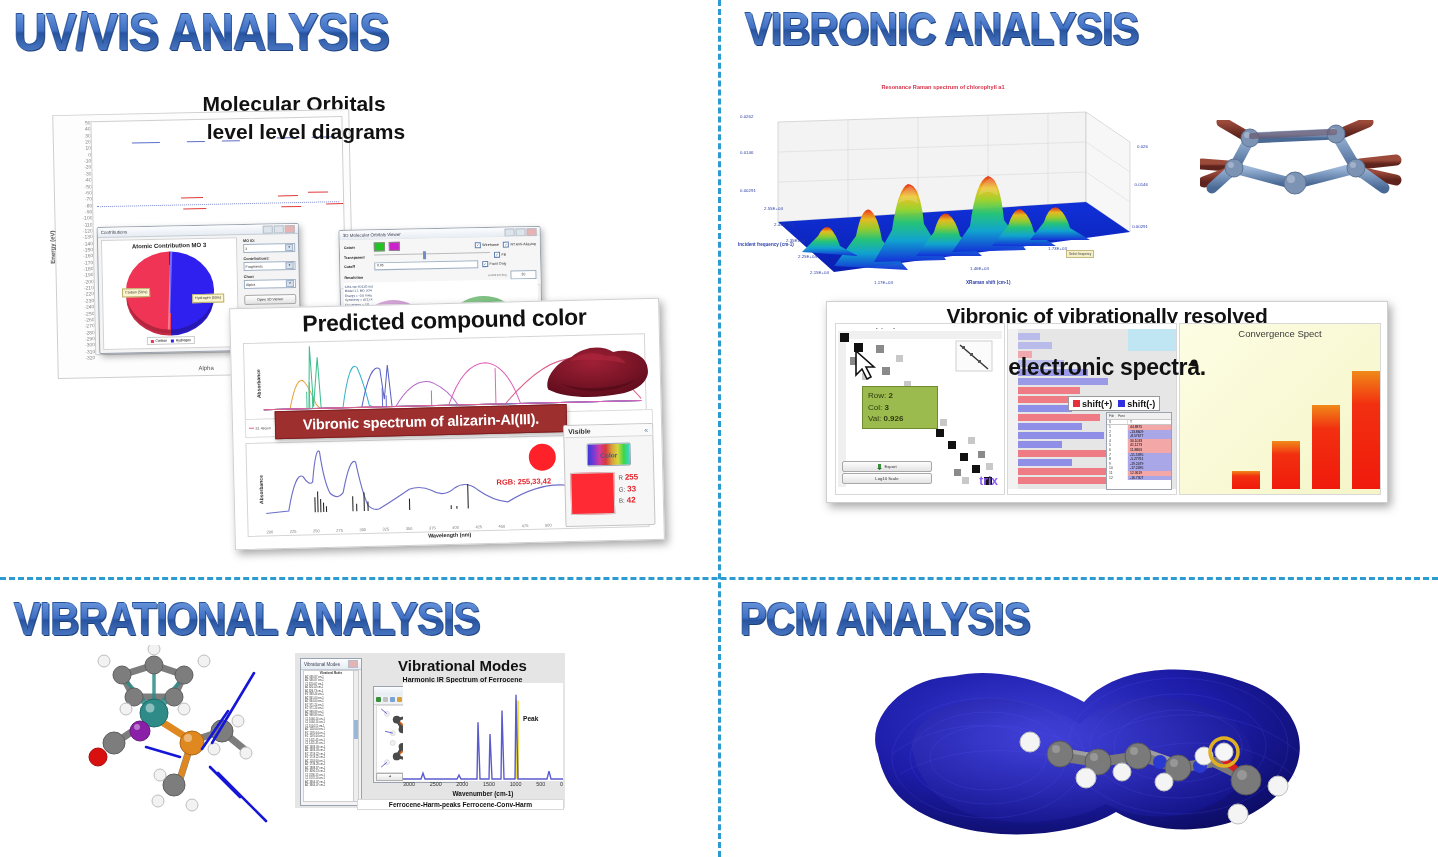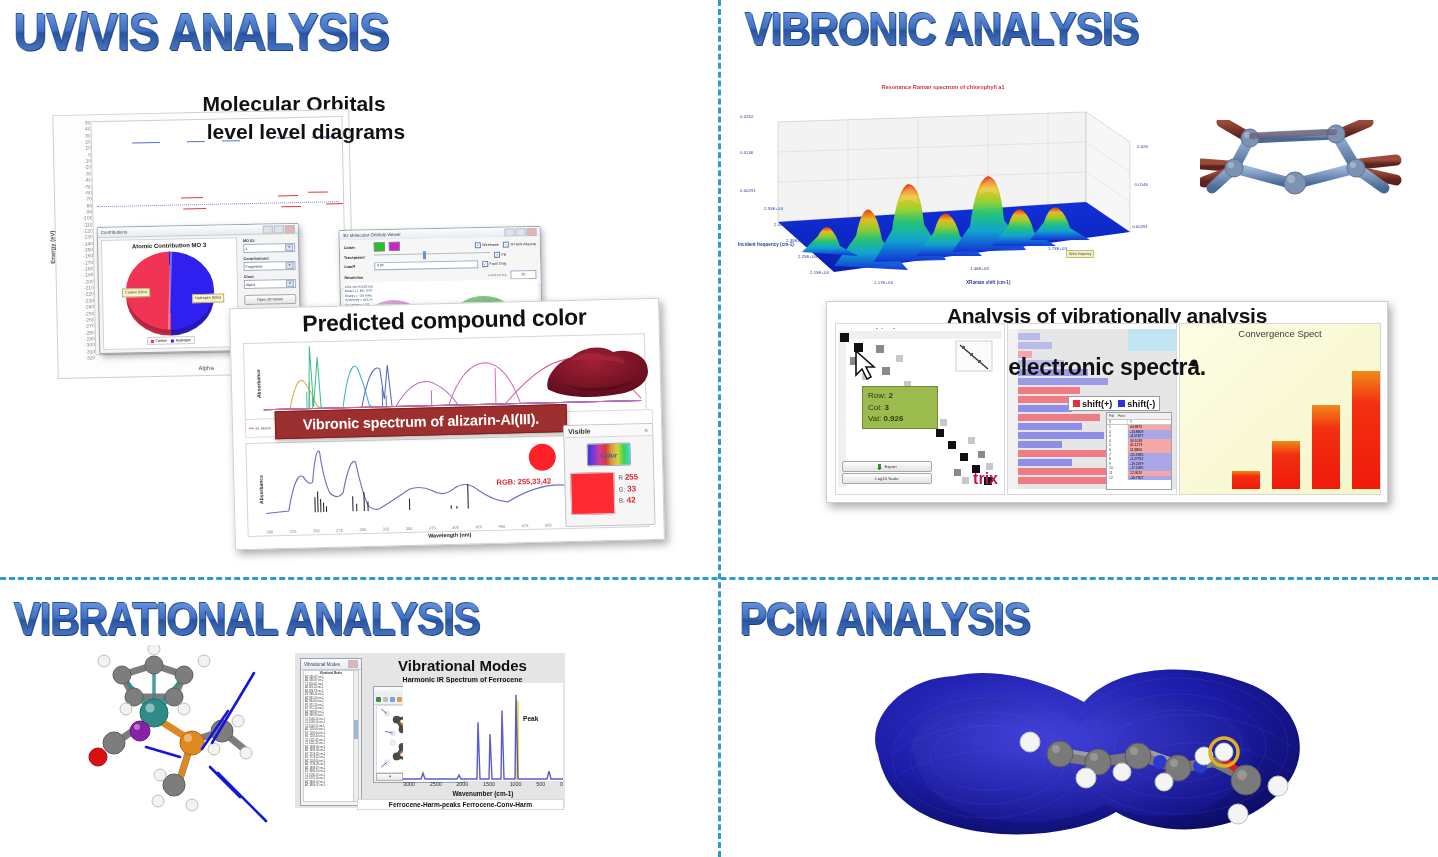--- a/index.html
+++ b/index.html
@@ -780,21 +780,21 @@
         <circle cx="47" cy="15" r="3"></circle>
           <circle cx="133" cy="11" r="3"></circle>
         <circle cx="31" cy="45" r="3"></circle>
           <circle cx="153" cy="45" r="3"></circle>
           <circle cx="91" cy="59" r="4"></circle>
       </g>
       <line x1="52" y1="16" x2="134" y2="12" stroke="#6d5a70" stroke-width="6" stroke-linecap="round" opacity=".7"></line>
     </svg>
 
     <div id="card-vib">
-      <div id="cv-title">Analysis of vibrationally analysis</div>
+      <div id="cv-title">Vibronic of vibrationally resolved</div>
       <div id="cv-title2">electronic spectra.</div>
 
       <div class="sub-app" id="app-dusch">
         <div class="app-ttl" style="left:18px;width:auto;text-align:left;top:3px;">Duschinsky</div>
         <div class="app-ttl" style="left:36px;width:auto;text-align:left;top:22px;">matrix</div>
         <svg viewBox="0 0 168 160" style="position:absolute;left:0;top:0;width:100%;height:100%;">
           <rect x="0" y="0" width="168" height="160" fill="#fff"></rect>
           <rect x="2" y="2" width="164" height="8" fill="#f0f0f0"></rect>
           <rect x="2" y="2" width="8" height="156" fill="#f0f0f0"></rect>
           <g fill="#111">
@@ -845,21 +845,21 @@
                <b>0.926</b></div>
         </div>
         <div class="mbtn" style="bottom:22px;">
           <svg width="5" height="6" viewBox="0 0 5 6">
               <rect x="1" y="0" width="3" height="4" fill="#3a8f3a"></rect>
               <path d="M0,4 L5,4 L2.5,6 Z" fill="#2a6e2a"></path>
             </svg>
           <u style="text-decoration:none">Export</u>
         </div>
         <div class="mbtn" style="bottom:10px;">Log10 Scale</div>
-        <div style="position:absolute;right:6px;bottom:6px;font-size:16px;font-weight:bold;color:#be185d;">trix</div>
+        <div style="position:absolute;right:6px;bottom:6px;font-size:12px;font-weight:bold;color:#8b5cf6;">trix</div>
       </div>
 
       <div class="sub-app" id="app-shift">
         <div class="app-ttl" style="color:#9a9a9a;">Shift Vector</div>
         <svg viewBox="0 0 168 160" style="position:absolute;left:0;top:0;width:100%;height:100%;">
           <rect x="0" y="0" width="168" height="160" fill="#e6e6e6"></rect>
           <rect x="0" y="0" width="10" height="160" fill="#f2f2f2"></rect>
           <rect x="120" y="0" width="48" height="22" fill="#bfe6f2"></rect>
           <g>
             <rect x="10" y="4" width="22" height="7" fill="#b9bcea"></rect>

